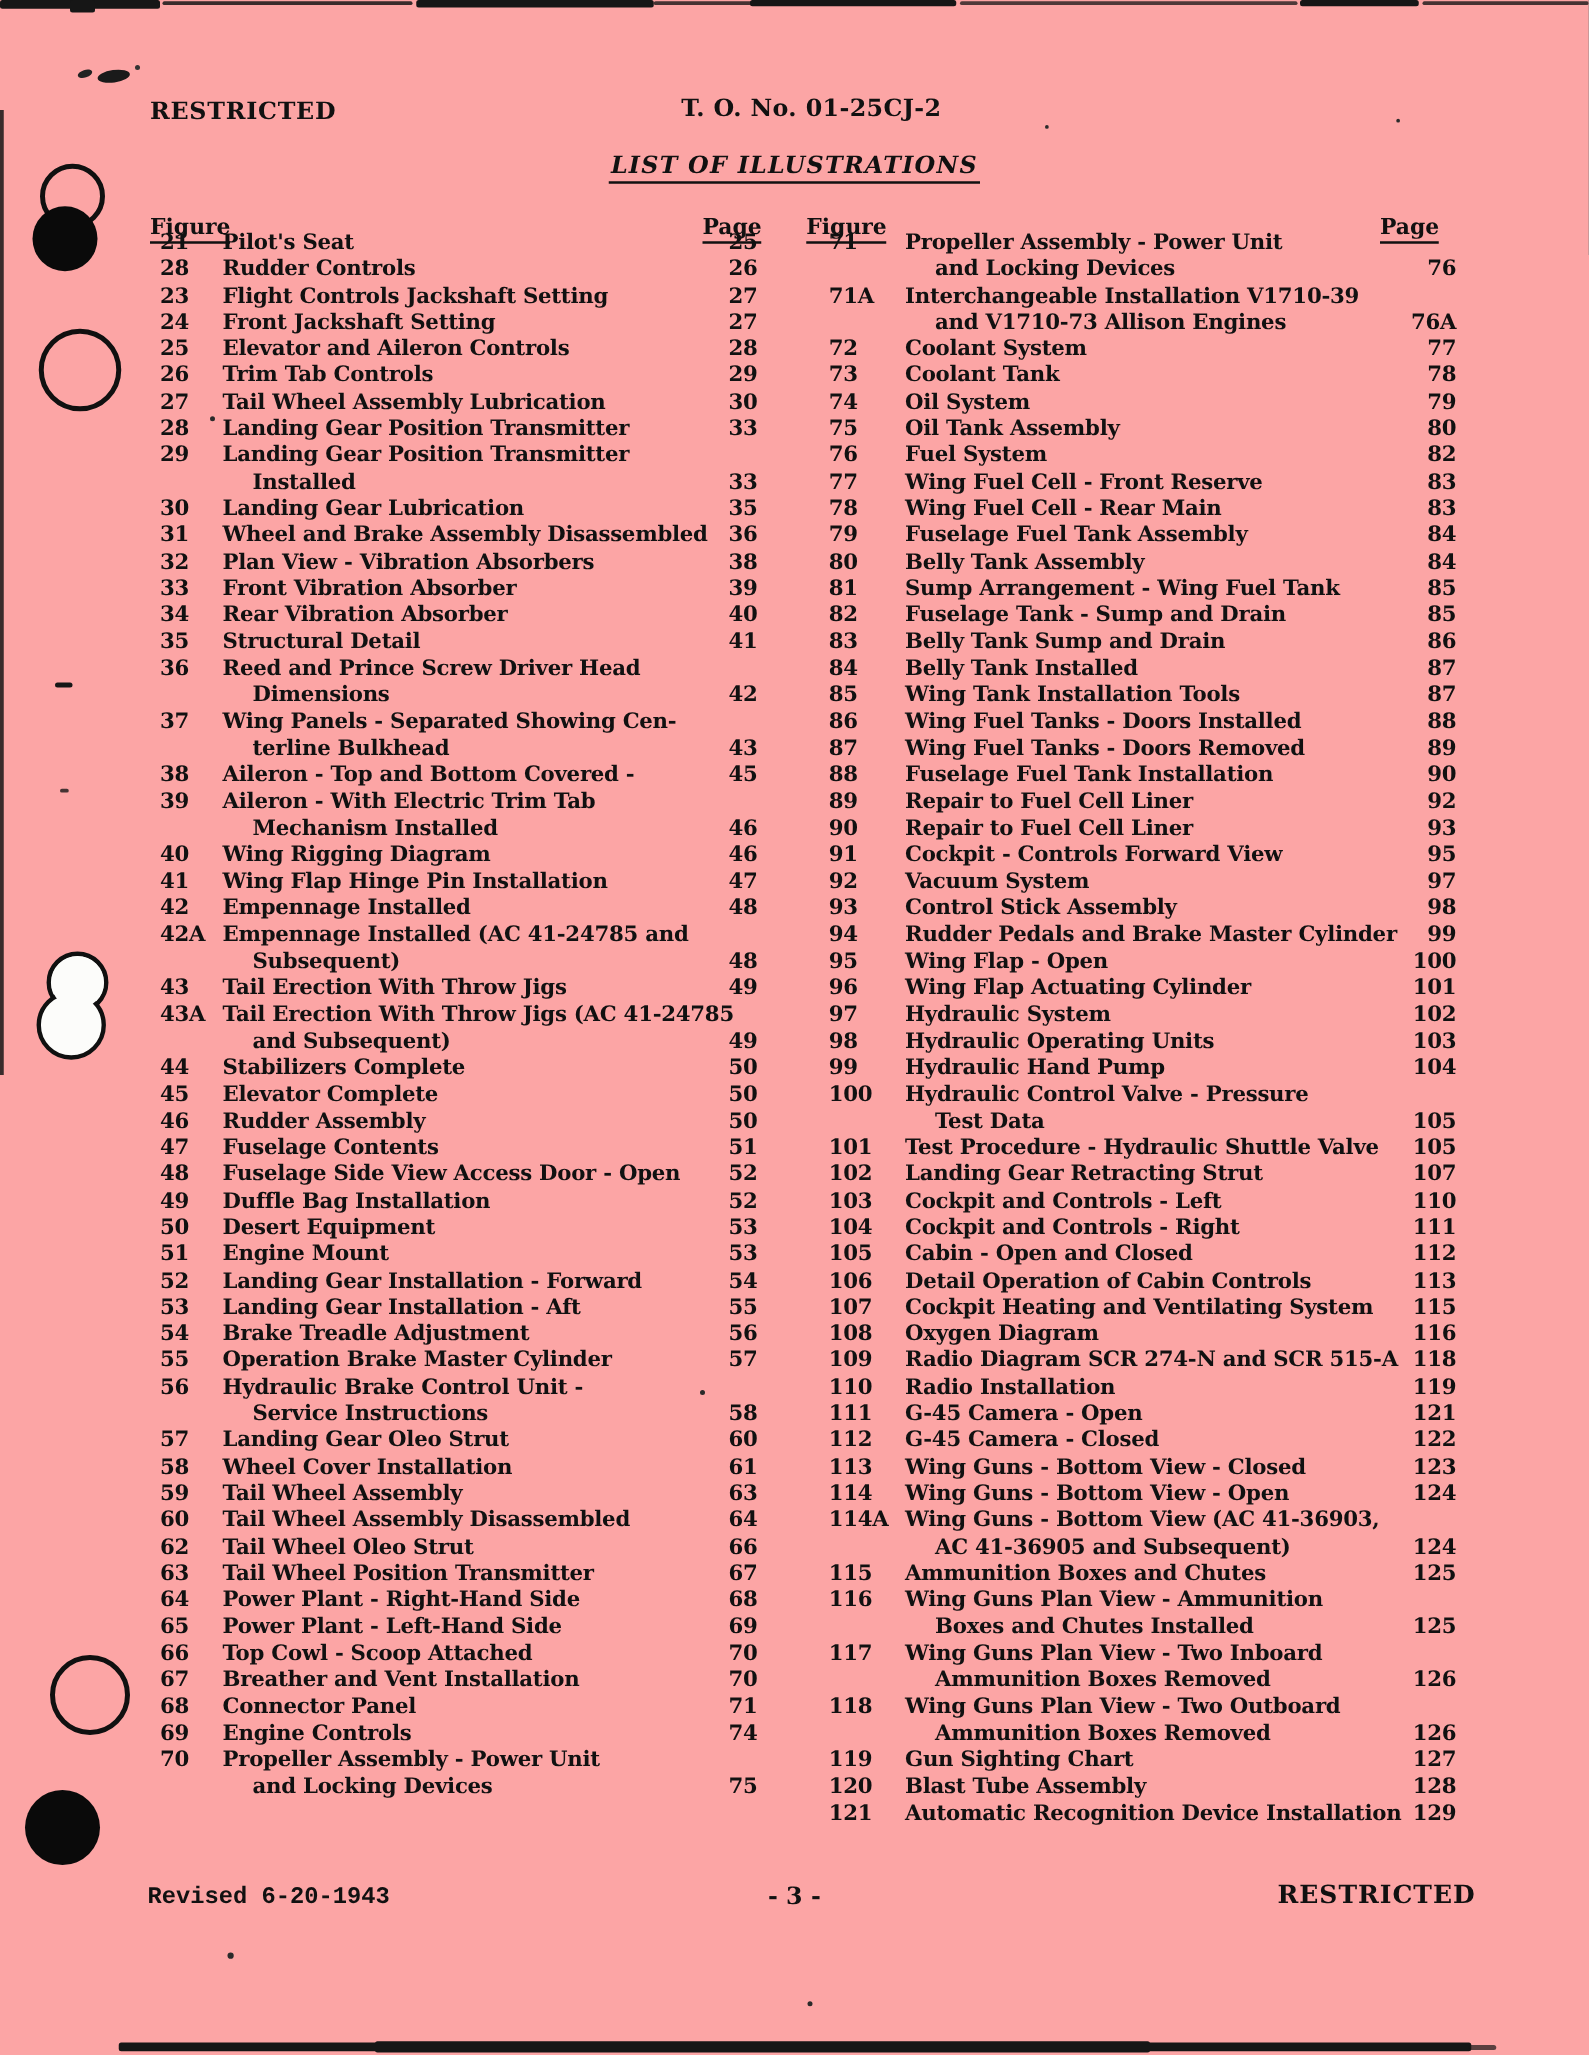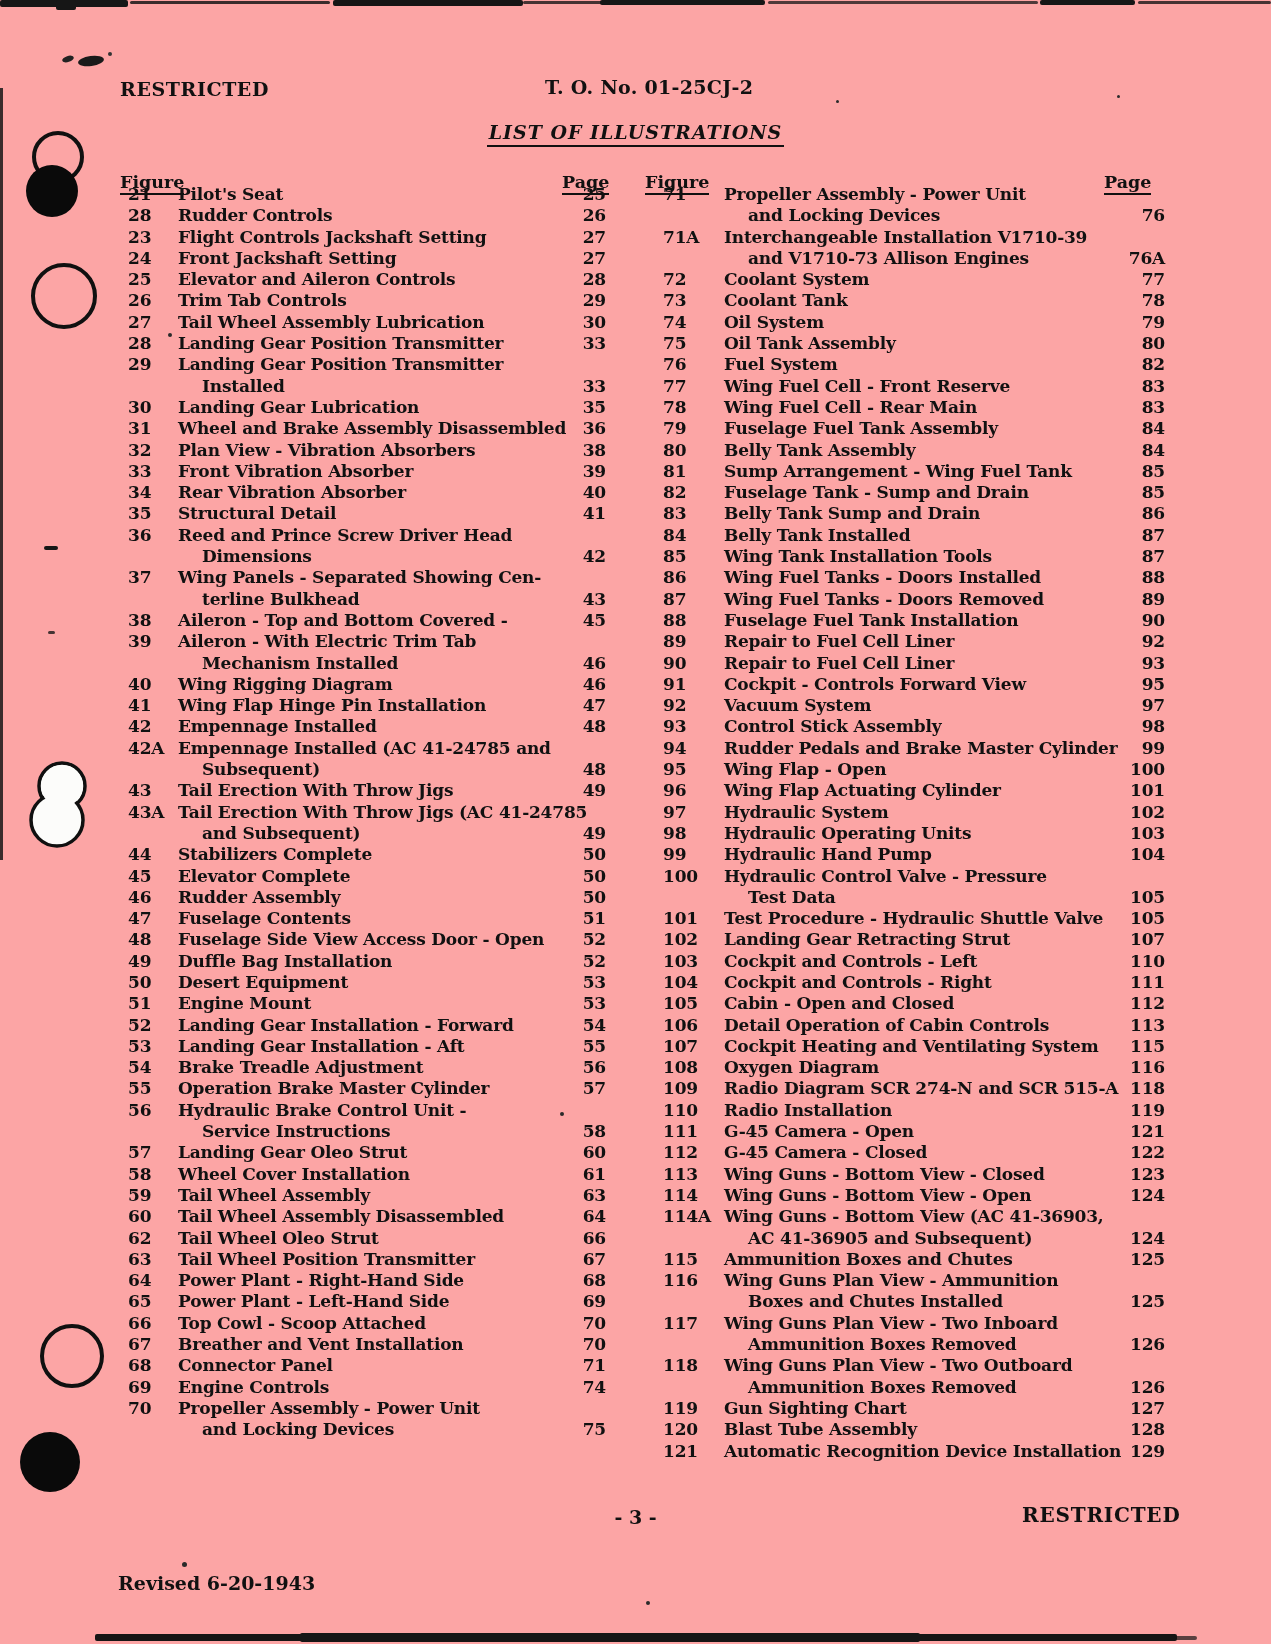--- a/index.html
+++ b/index.html
@@ -25,21 +25,21 @@
   .toc-col { position:absolute; top:184px; }
   #left-col  { left:128px; width:478px; }
   #right-col { left:663px; width:502px; }
   .line { position:relative; height:21.3px; line-height:21.3px; font-size:17px;
           font-weight:700; letter-spacing:-.2px; white-space:nowrap; }
   .fig { display:inline-block; width:50px; }
   #right-col .fig { width:61px; }
   .txt.cont { padding-left:24px; }
   .pg  { position:absolute; right:0; top:0; }
   
-  .ftr-left   { position:absolute; left:118px; top:1572px; font-size:19px; font-weight:700; }
+  .ftr-left   { position:absolute; left:118px; top:1506px; font-size:19px; font-weight:700;font-family:Liberation Mono, monospace; }
   .ftr-center { position:absolute; left:0; top:1506px; width:100%; text-align:center; font-size:19px; font-weight:700; }
   .ftr-right  { position:absolute; left:1022px; top:1503px; font-size:20px; font-weight:700; letter-spacing:.8px; }
   
   .noise { position:absolute; background:#161616; border-radius:2px; }
   .speck { position:absolute; background:#2a2a2a; border-radius:50%; }
   .margin-marks { position:absolute; left:0; top:0; pointer-events:none; }
 </style>
 </head>
 <body>
 

